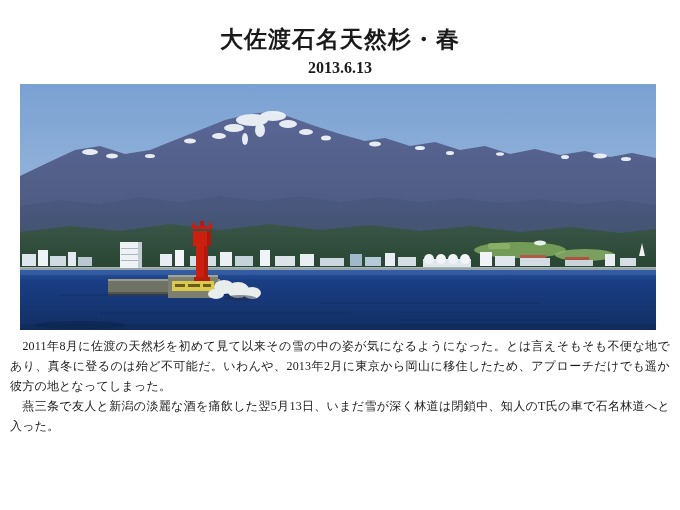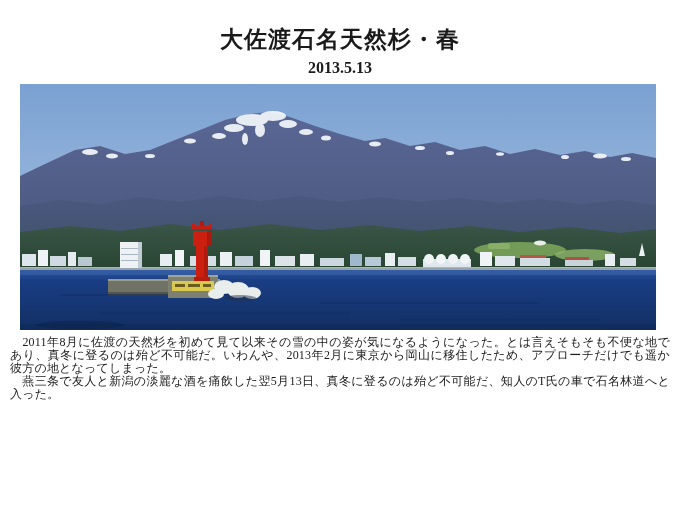--- a/index.html
+++ b/index.html
@@ -29,34 +29,34 @@
   .photo {
     position: absolute; left: 20px; top: 84px;
     width: 636px; height: 246px;
     margin: 0; padding: 0;
     overflow: hidden;
   }
   .photo svg { display: block; width: 636px; height: 246px; }
 
   .article {
     position: absolute; left: 10px; right: 10px; top: 336px;
-    font-size: 12px; line-height: 13px;
+    font-size: 12px; line-height: 20px;
     text-align: justify;
     letter-spacing: 0.2px;
     font-family: Liberation Serif, serif;
   }
   .article p { margin: 0; padding: 0; }
 </style>
 </head>
 <body>
 
 <div class="page">
 
   <h1 class="title">大佐渡石名天然杉・春</h1>
-  <div class="date">2013.5.13</div>
+  <div class="date">2013.6.13</div>
 
   <figure class="photo">
     <svg viewBox="0 0 636 246" preserveAspectRatio="none" xmlns="http://www.w3.org/2000/svg">
       <defs>
         <linearGradient id="skyGrad" x1="0" y1="0" x2="0" y2="1">
           <stop offset="0" stop-color="#7aa1d2"></stop>
           <stop offset="1" stop-color="#a9c2e2"></stop>
         </linearGradient>
         <linearGradient id="ridgeGrad" x1="0" y1="0" x2="0" y2="1">
           <stop offset="0" stop-color="#5a6694"></stop>
@@ -205,16 +205,16 @@
         <rect x="187" y="147" width="4" height="15" fill="#9e170c" opacity="0.7"></rect>
         <rect x="176" y="162" width="12" height="34" fill="#cb2010"></rect>
         <rect x="184" y="162" width="4" height="34" fill="#a0170a" opacity="0.6"></rect>
         <rect x="174" y="193" width="16" height="4" fill="#b61c0e"></rect>
       </g>
     </svg>
   </figure>
 
   <div class="article">
     <p>　2011年8月に佐渡の天然杉を初めて見て以来その雪の中の姿が気になるようになった。とは言えそもそも不便な地であり、真冬に登るのは殆ど不可能だ。いわんや、2013年2月に東京から岡山に移住したため、アプローチだけでも遥か彼方の地となってしまった。</p>
-    <p>　燕三条で友人と新潟の淡麗な酒を痛飲した翌5月13日、真冬に登るのは殆ど不可能だ、知人のT氏の車で石名林道へと入った。</p>
+    <p>　燕三条で友人と新潟の淡麗な酒を痛飲した翌5月13日、いまだ雪が深く林道は閉鎖中、知人のT氏の車で石名林道へと入った。</p>
   </div>
 
 </div>
 
 </body></html>

